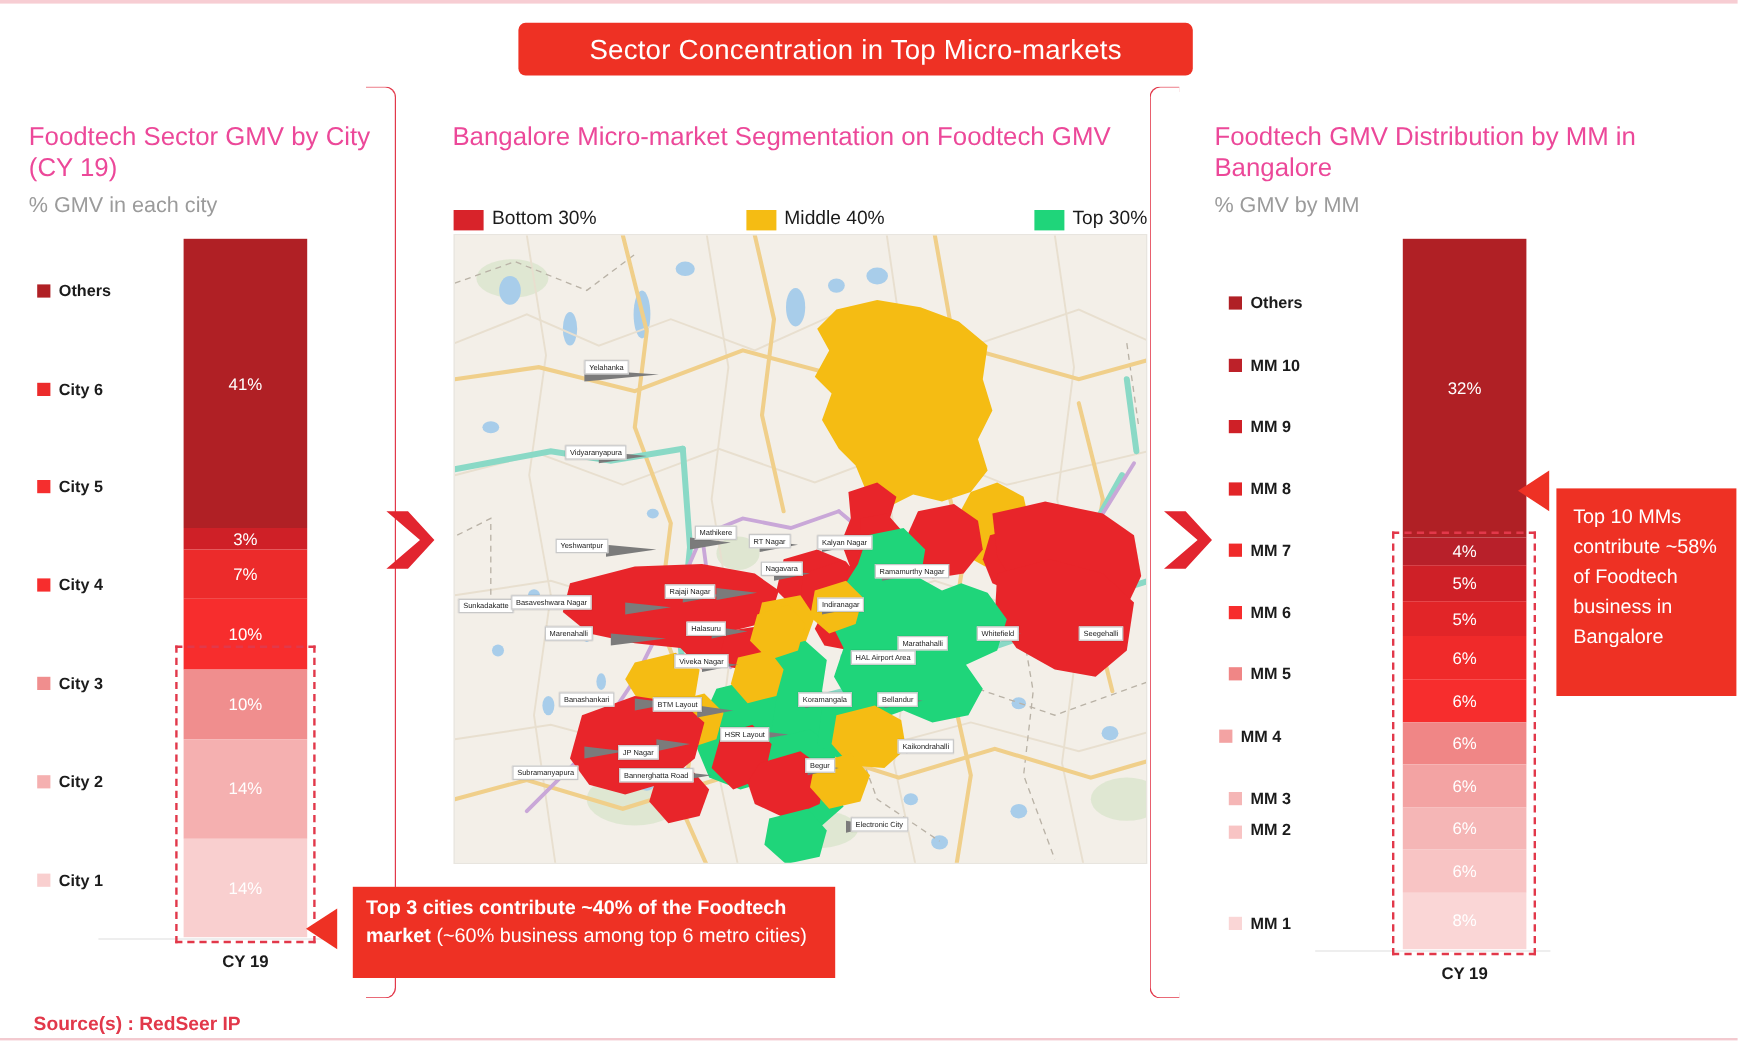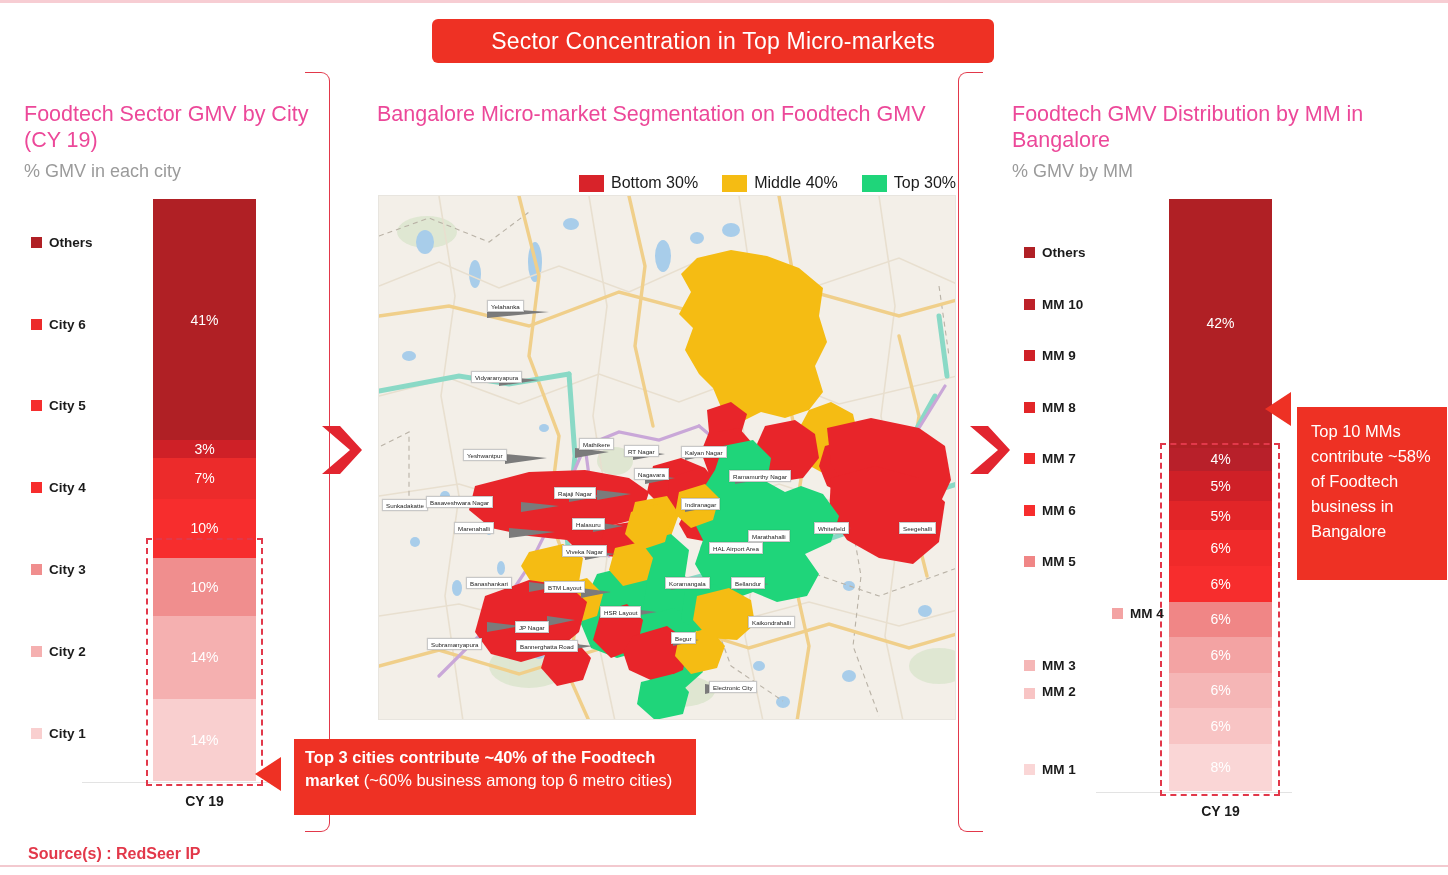--- a/index.html
+++ b/index.html
@@ -57,21 +57,21 @@
            border-right:26px solid #ee3124;}
   .arrow-r{position:absolute;left:1265px;top:392px;width:0;height:0;
            border-top:17px solid transparent;border-bottom:17px solid transparent;
            border-right:26px solid #ee3124;}
 
   
   #map-wrap{position:absolute;left:378px;top:195px;width:578px;height:525px;overflow:hidden;
             background:#f2efe9;border:1px solid #e8e5df;box-sizing:border-box;}
   #map-svg{position:absolute;left:0;top:0;}
   .maplegend{position:absolute;top:172px;left:378px;width:578px;height:22px;
-             display:flex;align-items:center;justify-content:flex-end;gap:24px;}
+             display:flex;align-items:center;justify-content:space-between;gap:24px;}
   .ml-item{display:flex;align-items:center;gap:7px;}
   .ml-sw{width:25px;height:17px;display:inline-block;}
   .ml-tx{font-size:16px;color:#1b1b1b;}
 
   .mlabel{position:absolute;background:#ffffff;border:.8px solid #c8c8c8;
           font-size:6.2px;color:#222;padding:1.5px 3px;white-space:nowrap;
           line-height:7px;box-shadow:0 0 1px rgba(0,0,0,.22);}
 
   
   #source{position:absolute;left:28px;top:845px;font-size:16px;font-weight:bold;color:#e2384a;}
@@ -342,21 +342,21 @@
       <div class="mlabel" style="left: 435px; top: 326px;">Whitefield</div>
       <div class="mlabel" style="left: 520px; top: 326px;">Seegehalli</div>
     </div>
 </div>
 
 <div class="ptitle" style="left:1012px;top:101px;width:410px;">Foodtech GMV Distribution by MM in Bangalore</div>
 <div class="psub" style="left:1012px;top:161px;">% GMV by MM</div>
 
 <div id="right-legend"></div>
 <div id="right-bar" class="bar" style="left:1169px;top:199px;width:103px;height:592px;">
-    <div class="seg" style="height: 42%; background: rgb(176, 32, 37); color: rgb(255, 255, 255);">42%</div>
+    <div class="seg" style="height: 42%; background: rgb(176, 32, 37); color: rgb(255, 255, 255);">32%</div>
     <div class="seg" style="height: 4%; background: rgb(184, 32, 42); color: rgb(255, 255, 255);">4%</div>
     <div class="seg" style="height: 5%; background: rgb(207, 32, 39); color: rgb(255, 255, 255);">5%</div>
     <div class="seg" style="height: 5%; background: rgb(226, 37, 40); color: rgb(255, 255, 255);">5%</div>
     <div class="seg" style="height: 6%; background: rgb(240, 42, 42); color: rgb(255, 255, 255);">6%</div>
     <div class="seg" style="height: 6%; background: rgb(247, 45, 45); color: rgb(255, 255, 255);">6%</div>
     <div class="seg" style="height: 6%; background: rgb(240, 134, 134); color: rgb(255, 255, 255);">6%</div>
     <div class="seg" style="height: 6%; background: rgb(243, 163, 163); color: rgb(255, 255, 255);">6%</div>
     <div class="seg" style="height: 6%; background: rgb(245, 182, 182); color: rgb(255, 255, 255);">6%</div>
     <div class="seg" style="height: 6%; background: rgb(248, 196, 196); color: rgb(255, 255, 255);">6%</div>
     <div class="seg" style="height: 8%; background: rgb(250, 214, 214); color: rgb(255, 255, 255);">8%</div>
@@ -421,21 +421,21 @@
     <span class="legend-lb">MM 7</span>
   </div>
 <div class="legend-item" style="left: 1024px; top: 503px;">
     <span class="legend-sw" style="background: rgb(247, 45, 45);"></span>
     <span class="legend-lb">MM 6</span>
   </div>
 <div class="legend-item" style="left: 1024px; top: 554px;">
     <span class="legend-sw" style="background: rgb(240, 134, 134);"></span>
     <span class="legend-lb">MM 5</span>
   </div>
-<div class="legend-item" style="left: 1064px; top: 606px; padding-left: 48px;">
+<div class="legend-item" style="left: 968px; top: 606px; padding-left: 48px;">
     <span class="legend-sw" style="background: rgb(243, 163, 163);"></span>
     <span class="legend-lb">MM 4</span>
   </div>
 <div class="legend-item" style="left: 1024px; top: 658px;">
     <span class="legend-sw" style="background: rgb(245, 182, 182);"></span>
     <span class="legend-lb">MM 3</span>
   </div>
 <div class="legend-item" style="left: 1024px; top: 684px; align-items: flex-end;">
     <span class="legend-sw" style="background: rgb(248, 196, 196);"></span>
     <span class="legend-lb">MM 2</span>

